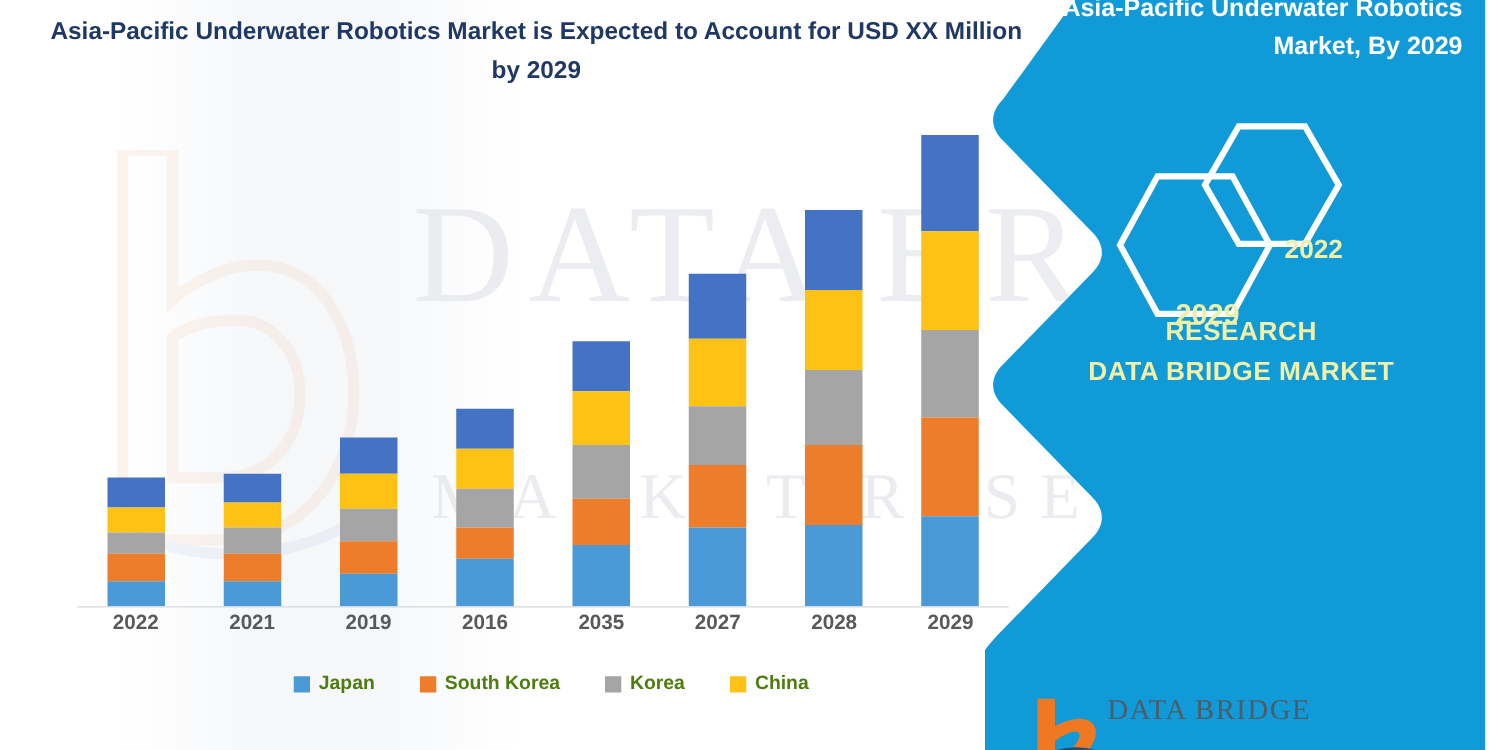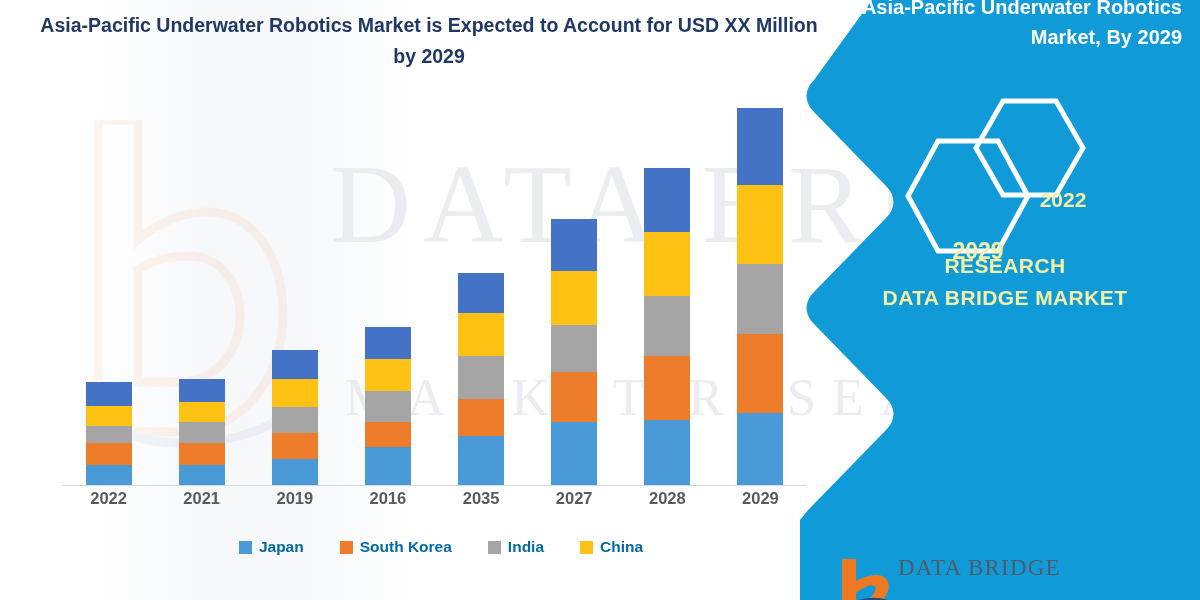--- a/index.html
+++ b/index.html
@@ -150,30 +150,30 @@
     display: flex;
     align-items: center;
     gap: 7px;
   }
   .legend-swatch {
     width: 13px;
     height: 13px;
     flex: 0 0 auto;
   }
   .legend-label {
-    color: #0369a1;
+    color: #4d7c0f;
     font-size: 15.5px;
     font-weight: 700;
     white-space: nowrap;
   }
 
   
   .brand-panel {
     position: absolute;
-    right: 0;
+    right: 12px;
     top: 0;
     width: 400px;
     height: 600px;
     overflow: hidden;
   }
   .brand-shape {
     position: absolute;
     inset: 0;
   }
   .brand-title {
@@ -356,21 +356,21 @@
         <div class="legend-item">
           <span class="legend-swatch" style="background: rgb(74, 154, 216);"></span>
           <span class="legend-label">Japan</span>
         </div>
         <div class="legend-item">
           <span class="legend-swatch" style="background: rgb(238, 125, 43);"></span>
           <span class="legend-label">South Korea</span>
         </div>
         <div class="legend-item">
           <span class="legend-swatch" style="background: rgb(165, 165, 165);"></span>
-          <span class="legend-label">India</span>
+          <span class="legend-label">Korea</span>
         </div>
         <div class="legend-item">
           <span class="legend-swatch" style="background: rgb(253, 194, 19);"></span>
           <span class="legend-label">China</span>
         </div>
       </div>
   </div>
 
   <div class="brand-panel">
     <svg class="brand-shape" viewBox="0 0 400 600" preserveAspectRatio="none">

